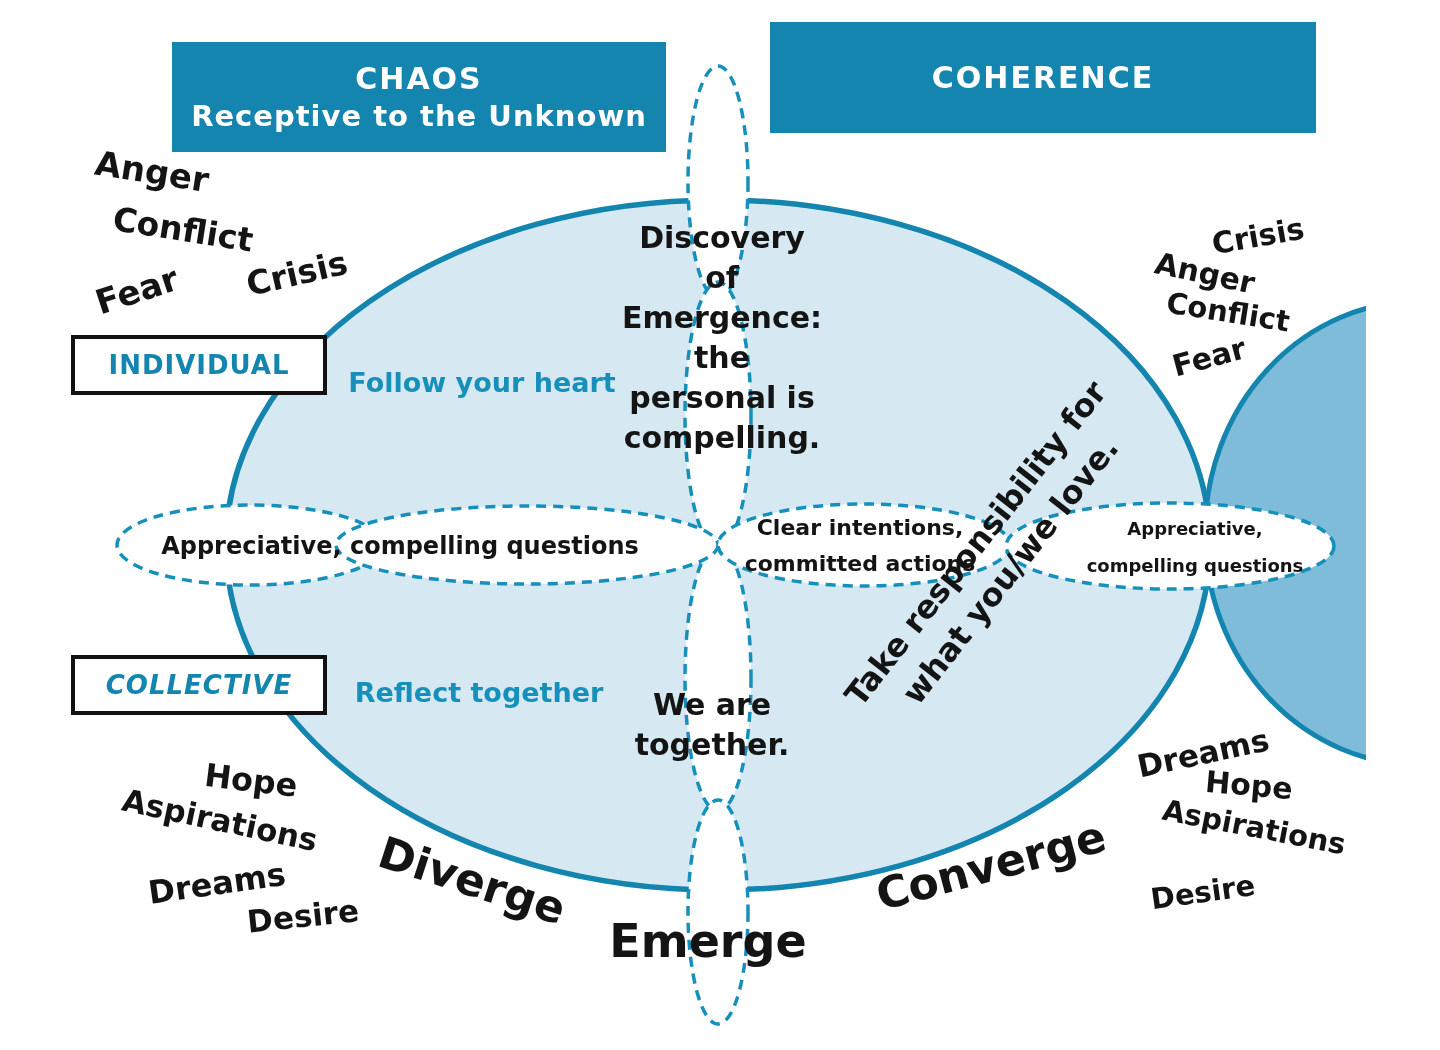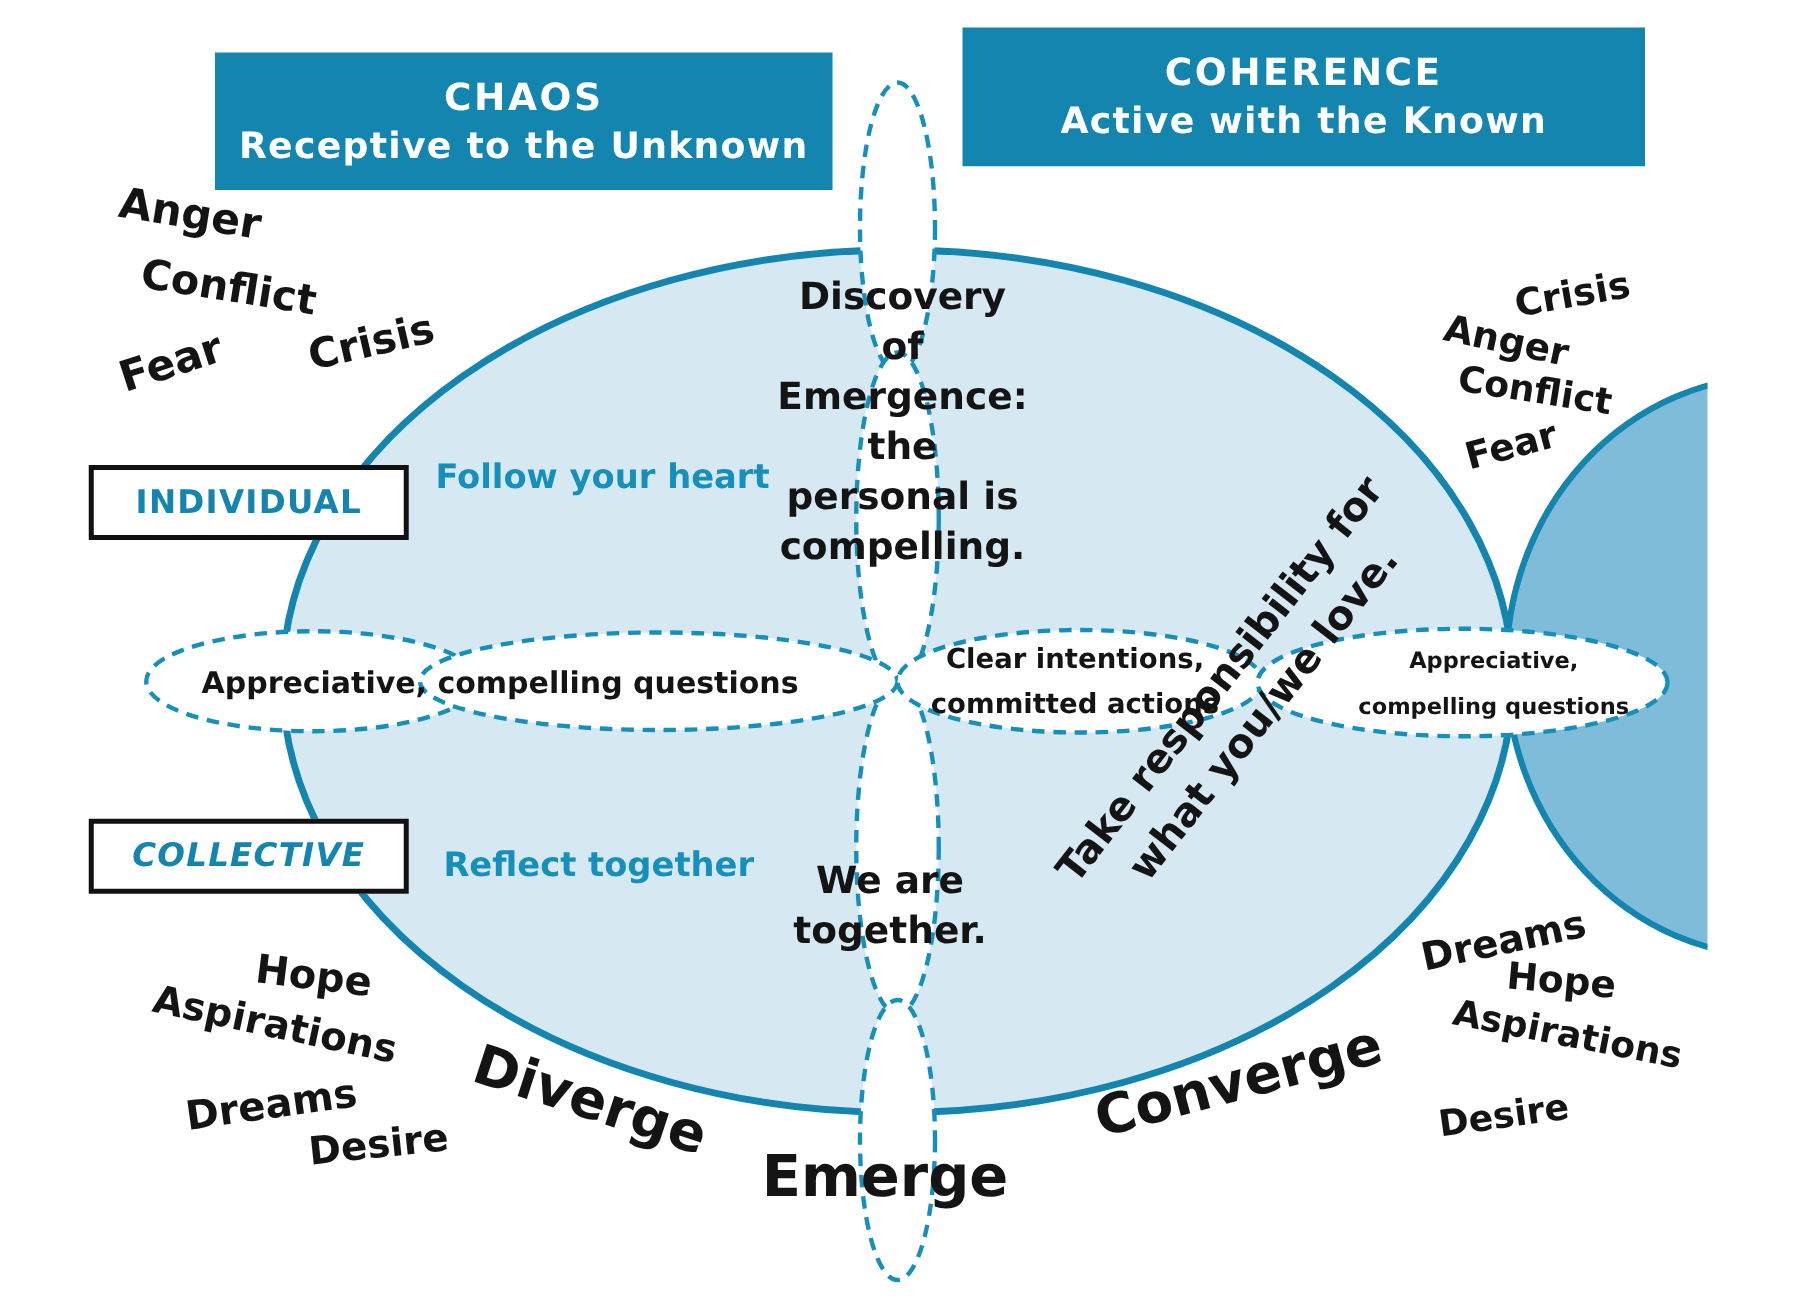--- a/index.html
+++ b/index.html
@@ -73,24 +73,23 @@
       <ellipse cx="1170" cy="546" rx="164" ry="43"></ellipse>
     </g>
   </svg>
 
   <div class="header-box" style="left:172px;top:42px;width:494px;height:110px;">
     <div class="header-title">CHAOS</div>
     <div class="header-sub">Receptive to the Unknown</div>
   </div>
   <div class="header-box" style="left:770px;top:22px;width:546px;height:111px;">
     <div class="header-title">COHERENCE</div>
-    <div class="header-sub">Active with the Known</div>
   </div>
 
-  <div class="label-box" style="left:71px;top:372px;width:248px;height:52px;">
+  <div class="label-box" style="left:71px;top:335px;width:248px;height:52px;">
     <span>INDIVIDUAL</span>
   </div>
   <div class="label-box" style="left:71px;top:655px;width:248px;height:52px;font-style:italic;">
     <span>COLLECTIVE</span>
   </div>
 
   <div class="practice" style="left:482px;top:382px;">Follow your heart</div>
   <div class="practice" style="left:479px;top:692px;">Reflect together</div>
 
   <div class="center-text" style="left:722px;top:338px;font-size:30px;line-height:40px;">Discovery

